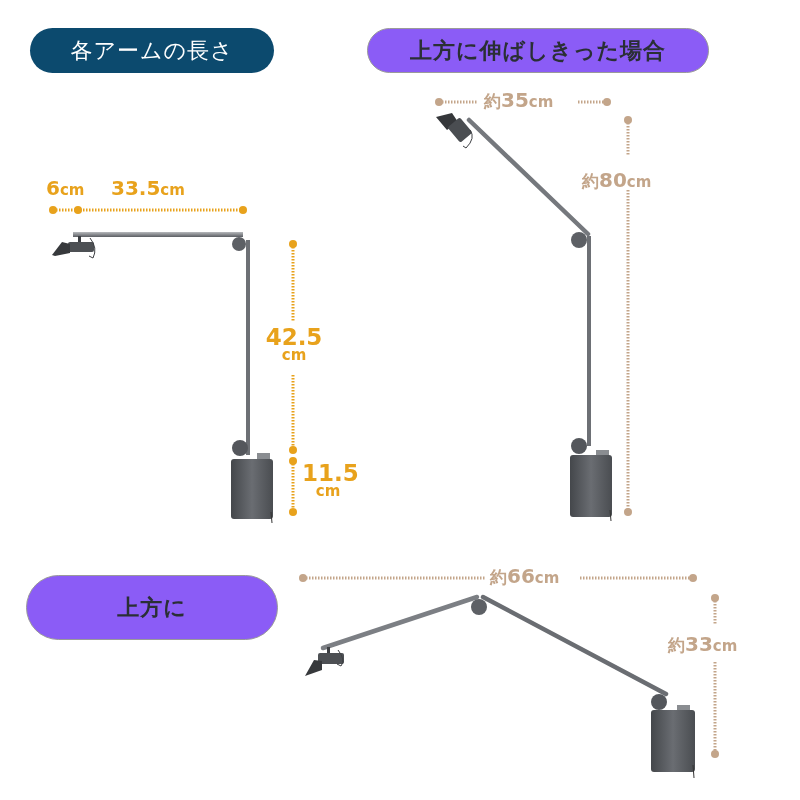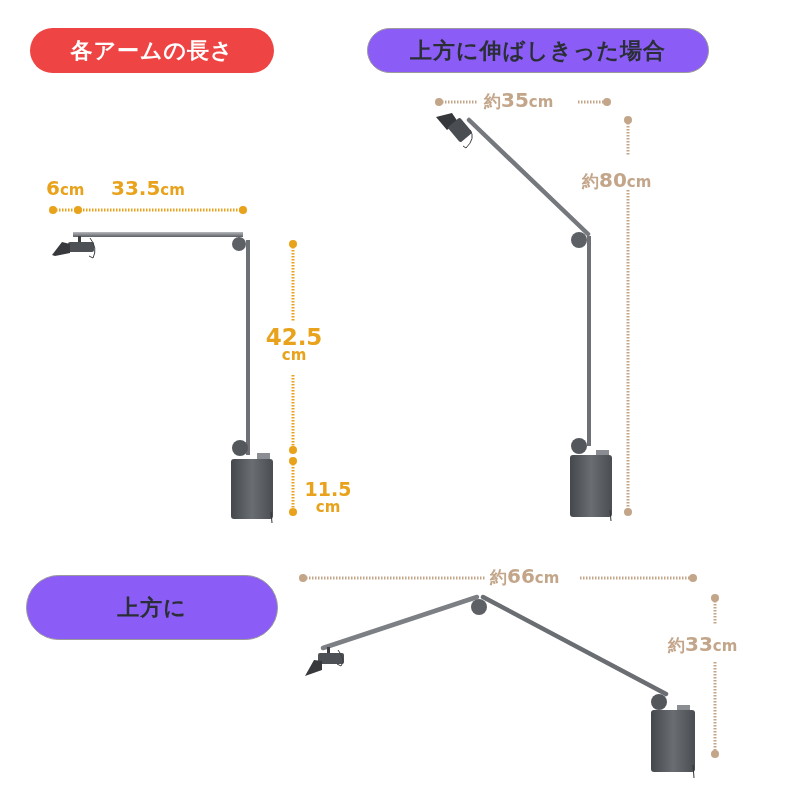--- a/index.html
+++ b/index.html
@@ -1,18 +1,18 @@
 <!DOCTYPE html>
 <html><head>
 <meta charset="utf-8">
 <style>
   html,body{margin:0;padding:0;background:#ffffff;}
   body{width:800px;height:800px;position:relative;overflow:hidden;font-family:"DejaVu Sans","Liberation Sans",sans-serif;}
   .abs{position:absolute;}
-  .pill-orange{left:30px;top:28px;width:244px;height:45px;border-radius:23px;background:#ef4444;color:#fff;font-size:22px;font-weight:bold;display:flex;align-items:center;justify-content:center;letter-spacing:1px;}
+  .pill-orange{left:30px;top:28px;width:244px;height:45px;border-radius:23px;background:#0c4a6e;color:#fff;font-size:22px;font-weight:normal;display:flex;align-items:center;justify-content:center;letter-spacing:1px;}
   .pill-outline{border:1.5px solid #9a9a9a;background:#8b5cf6;color:#2a2f35;font-weight:bold;display:flex;align-items:center;justify-content:center;text-align:center;letter-spacing:1px;box-sizing:border-box;}
   .pill-top{left:367px;top:28px;width:342px;height:45px;border-radius:23px;font-size:22px;}
   .pill-bottom{left:26px;top:575px;width:252px;height:65px;border-radius:42px;font-size:22px;line-height:33px;flex-direction:row;}
   .orange{color:#e8a21c;font-weight:bold;}
   .beige{color:#c3a58a;font-weight:bold;}
   .lbl-big{font-size:20px;}
   .lbl-small{font-size:15px;font-weight:bold;}
   svg{position:absolute;left:0;top:0;}
 </style>
 </head>
@@ -151,21 +151,21 @@
   <span class="lbl-big">6</span><span class="lbl-small">cm</span>
 </div>
 <div class="abs orange" style="left:111px;top:176px;">
   <span class="lbl-big">33.5</span><span class="lbl-small">cm</span>
 </div>
 <div class="abs orange" style="left:264px;top:326px;width:60px;text-align:center;line-height:22px;">
   <div style="font-size:23px;">42.5</div>
   <div class="lbl-small" style="line-height:14px;">cm</div>
 </div>
 <div class="abs orange" style="left:302px;top:462px;width:52px;text-align:center;line-height:22px;">
-  <div style="font-size:19px;margin-top:16px;">11.5</div>
+  <div style="font-size:23px;">11.5</div>
   <div class="lbl-small" style="line-height:14px;">cm</div>
 </div>
 
 <div class="abs beige" style="left:484px;top:88px;">
   <span class="lbl-small" style="font-size:17px;">約</span><span class="lbl-big">35</span><span class="lbl-small">cm</span>
 </div>
 <div class="abs beige" style="left:582px;top:168px;">
   <span class="lbl-small" style="font-size:17px;">約</span><span class="lbl-big">80</span><span class="lbl-small">cm</span>
 </div>
 

